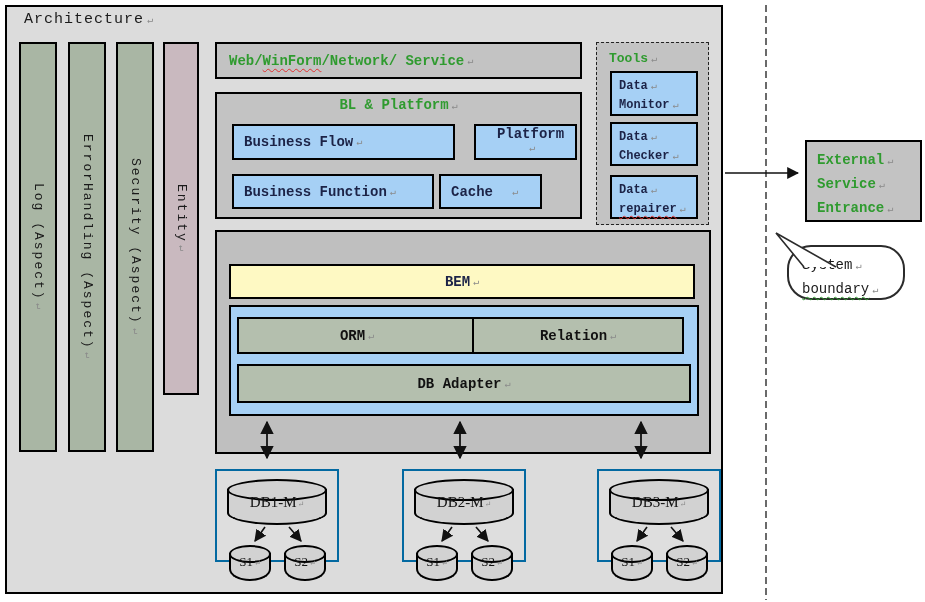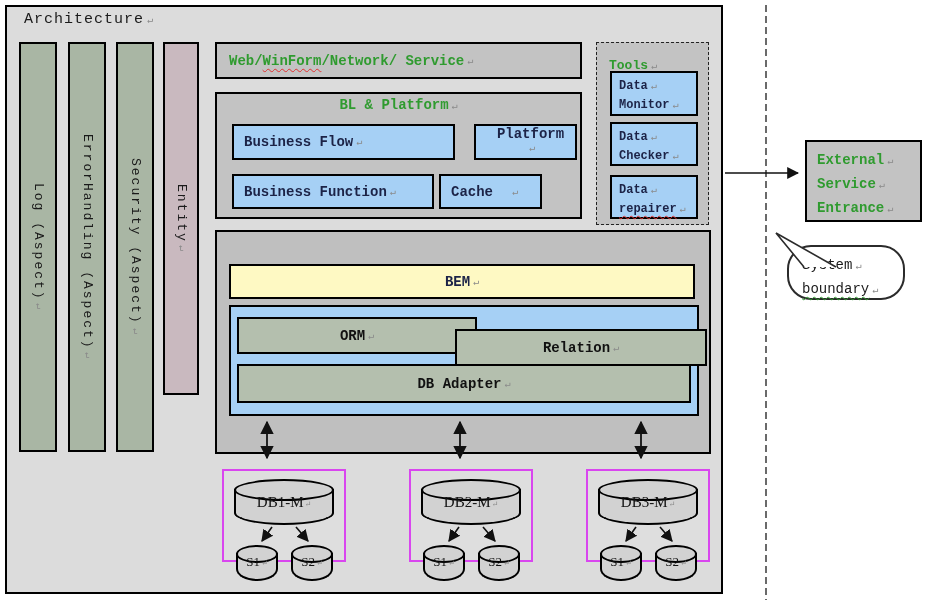--- a/index.html
+++ b/index.html
@@ -34,37 +34,37 @@
   .bluebox { position:absolute; background:#a6d0f5; border:2px solid #000; display:flex; align-items:center;
              font-weight:bold; font-size:14px; color:#1c2347; }
   .bluebox.pl { padding-left:10px; }
   .bf  { left:15px;  top:30px; width:223px; height:36px; }
   .pf  { left:257px; top:30px; width:103px; height:36px;flex-direction:column; }
   .bfn { left:15px;  top:80px; width:202px; height:35px; }
   .ch  { left:222px; top:80px; width:103px; height:35px;gap:16px; }
   
   .tools { position:absolute; left:589px; top:35px; width:113px; height:183px;
            background:#c3c3c3; border:1px dashed #222; }
-  .tools-title { position:absolute; left:12px; top:15px; font-weight:bold; font-size:13px; color:#2f9b2f; }
+  .tools-title { position:absolute; left:12px; top:8px; font-weight:bold; font-size:13px; color:#2f9b2f; }
   .tool { position:absolute; left:13px; width:88px; background:#a6d0f5; border:2px solid #000;
           font-weight:bold; font-size:12px; color:#1c2347; padding:4px 0 0 7px; line-height:18px; }
   .tool.t1 { top:28px; height:45px; } .tool.t2 { top:79px; height:44px; } .tool.t3 { top:132px; height:44px; }
   
   .dabox { position:absolute; left:208px; top:223px; width:496px; height:224px; background:#bfbfbf; border:2px solid #000; }
   .bem { position:absolute; left:12px; top:32px; width:466px; height:35px; background:#fef9c3; border:2px solid #000;
          display:flex; align-items:center; justify-content:center; font-weight:bold; font-size:14px; color:#1c2347; }
   .dacontainer { position:absolute; left:12px; top:73px; width:470px; height:111px; background:#a6d0f5; border:2px solid #000; }
   .sagebox { position:absolute; background:#b4bfae; border:2px solid #000; display:flex; align-items:center;
              justify-content:center; font-weight:bold; font-size:14px; color:#111; }
   .orm { left:6px; top:10px; width:240px; height:37px; }
-  .rel { left:224px; top:10px; width:252px; height:37px;margin-top:12px; }
+  .rel { left:241px; top:10px; width:212px; height:37px; }
   .dba { left:6px; top:57px; width:454px; height:39px; }
   
-  .dbgroup { position:absolute; top:462px; width:124px; height:93px; background:#dedede; border:2px solid #d946ef;margin-left:7px; }
-  .dbgroup.g1 { left:208px; } .dbgroup.g2 { left:395px; } .dbgroup.g3 { left:572px; }
+  .dbgroup { position:absolute; top:462px; width:124px; height:93px; background:#dedede; border:2px solid #0369a1; }
+  .dbgroup.g1 { left:208px; } .dbgroup.g2 { left:395px; } .dbgroup.g3 { left:590px; }
   .cyl { position:absolute; background:#d2d2d2; border:2px solid #000; border-top:none;
          border-radius:0 0 50% 50% / 0 0 12px 12px; text-align:center;
          font-family:"Liberation Serif","DejaVu Serif",serif; }
   .cyl::before { content:""; position:absolute; left:-2px; right:-2px; top:-10px; height:18px;
                  background:#d2d2d2; border:2px solid #000; border-radius:50%; }
   .cyl .clabel { position:relative; z-index:1; display:block; }
   .cyl.master { left:10px; top:18px; width:100px; height:36px; font-size:15px; }
   .cyl.master .clabel { padding-top:5px; }
   .cyl.slave { width:42px; height:28px; top:82px; font-size:13px; }
   .cyl.slave::before { top:-8px; height:14px; }

